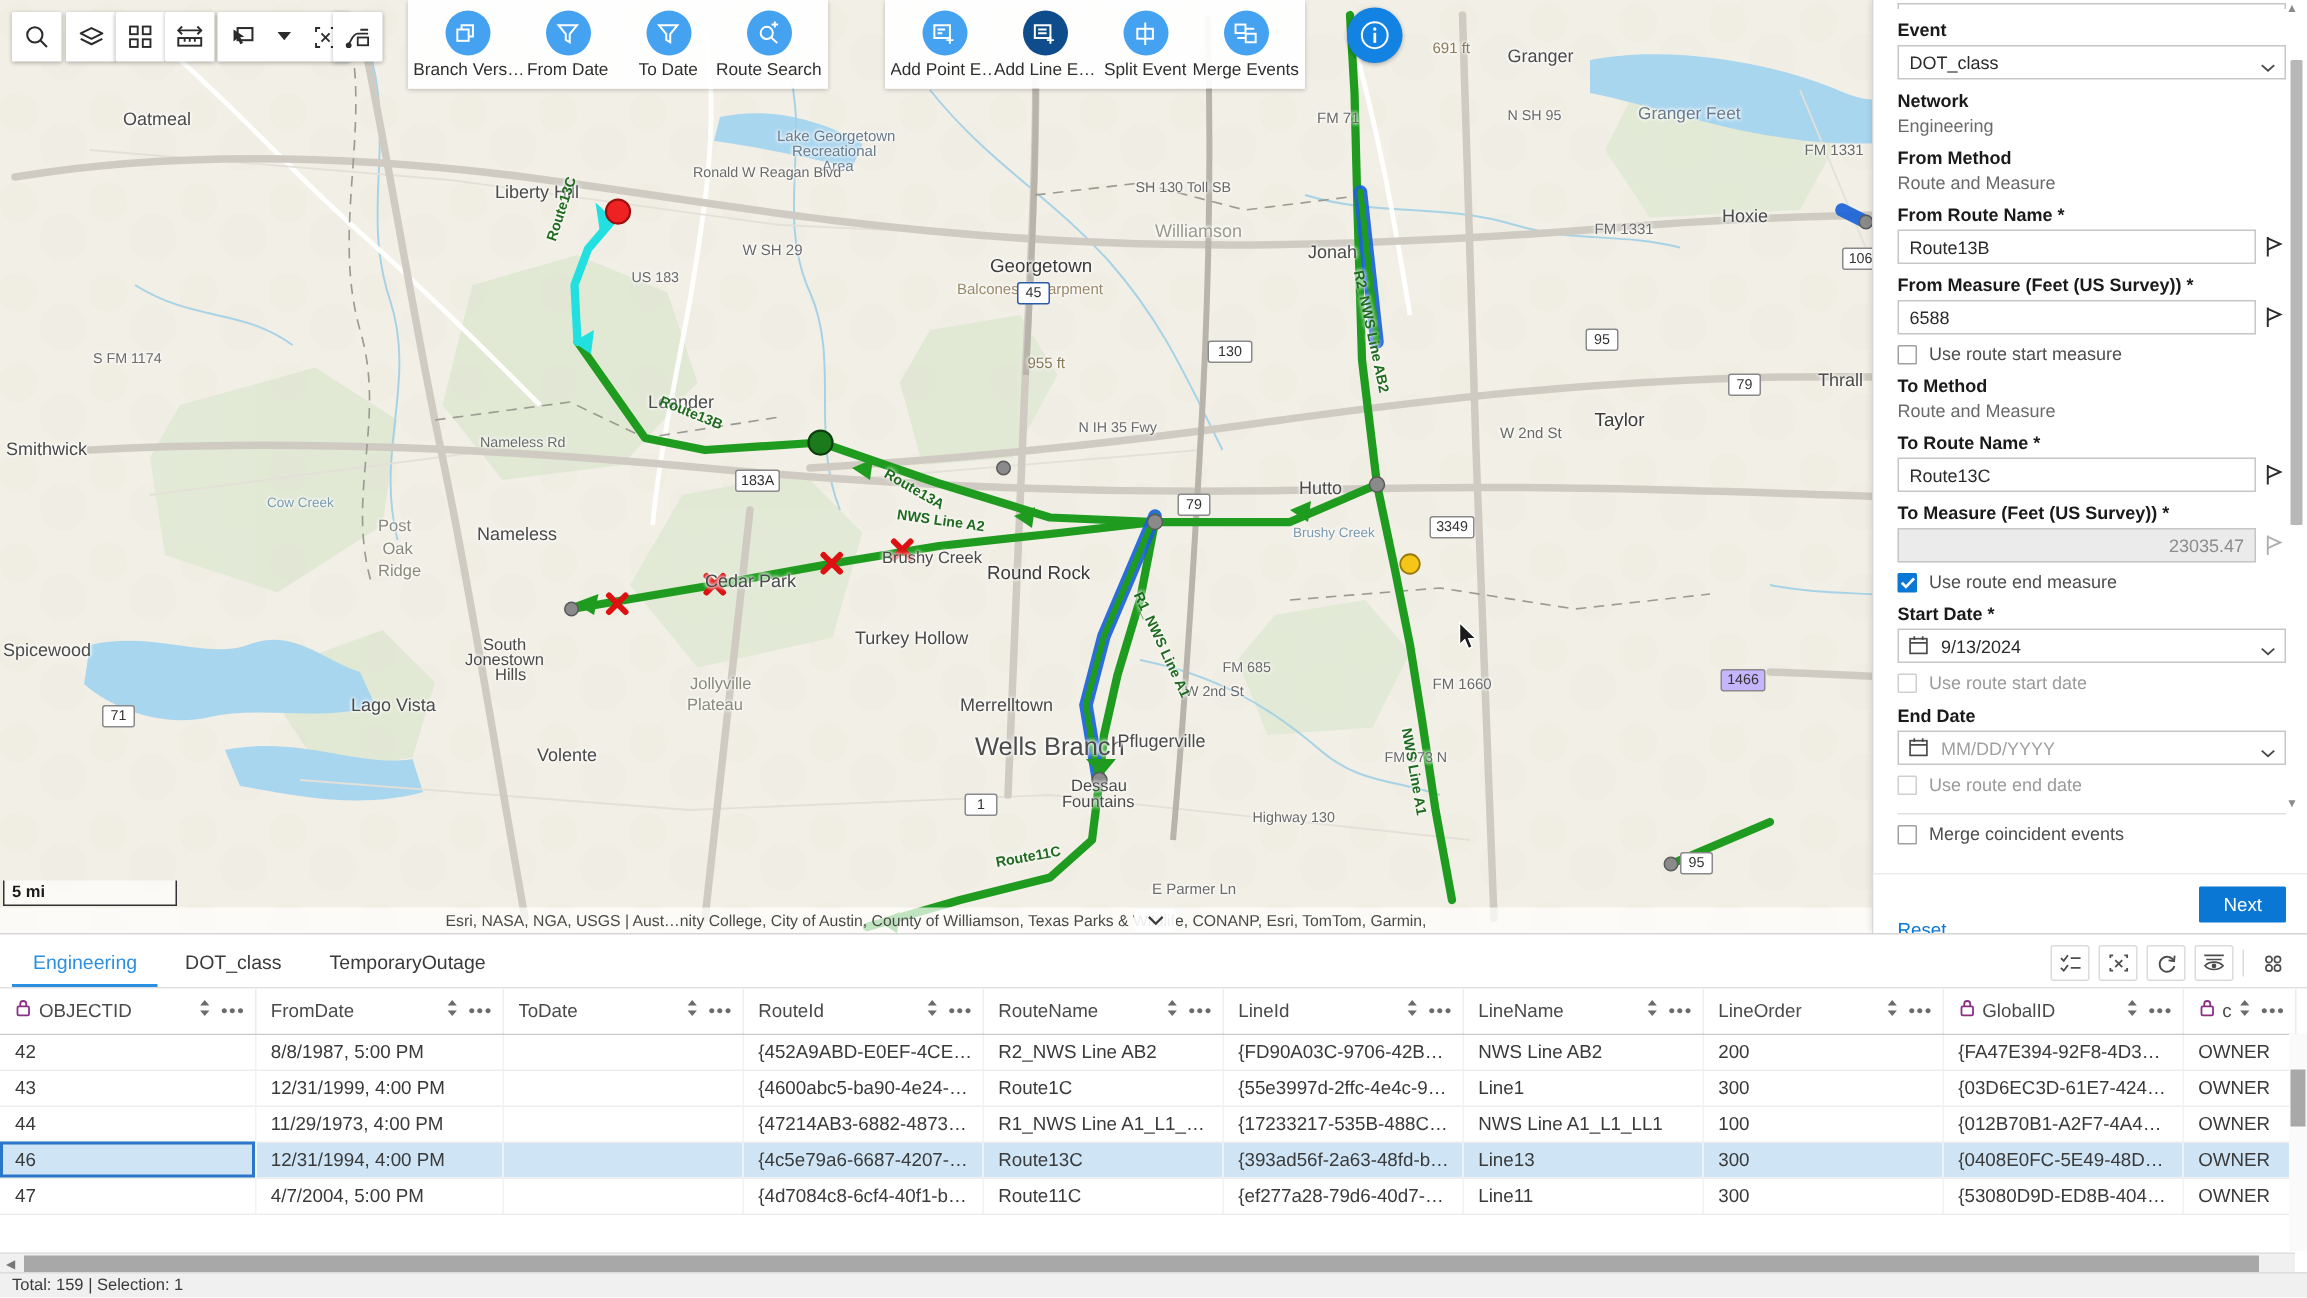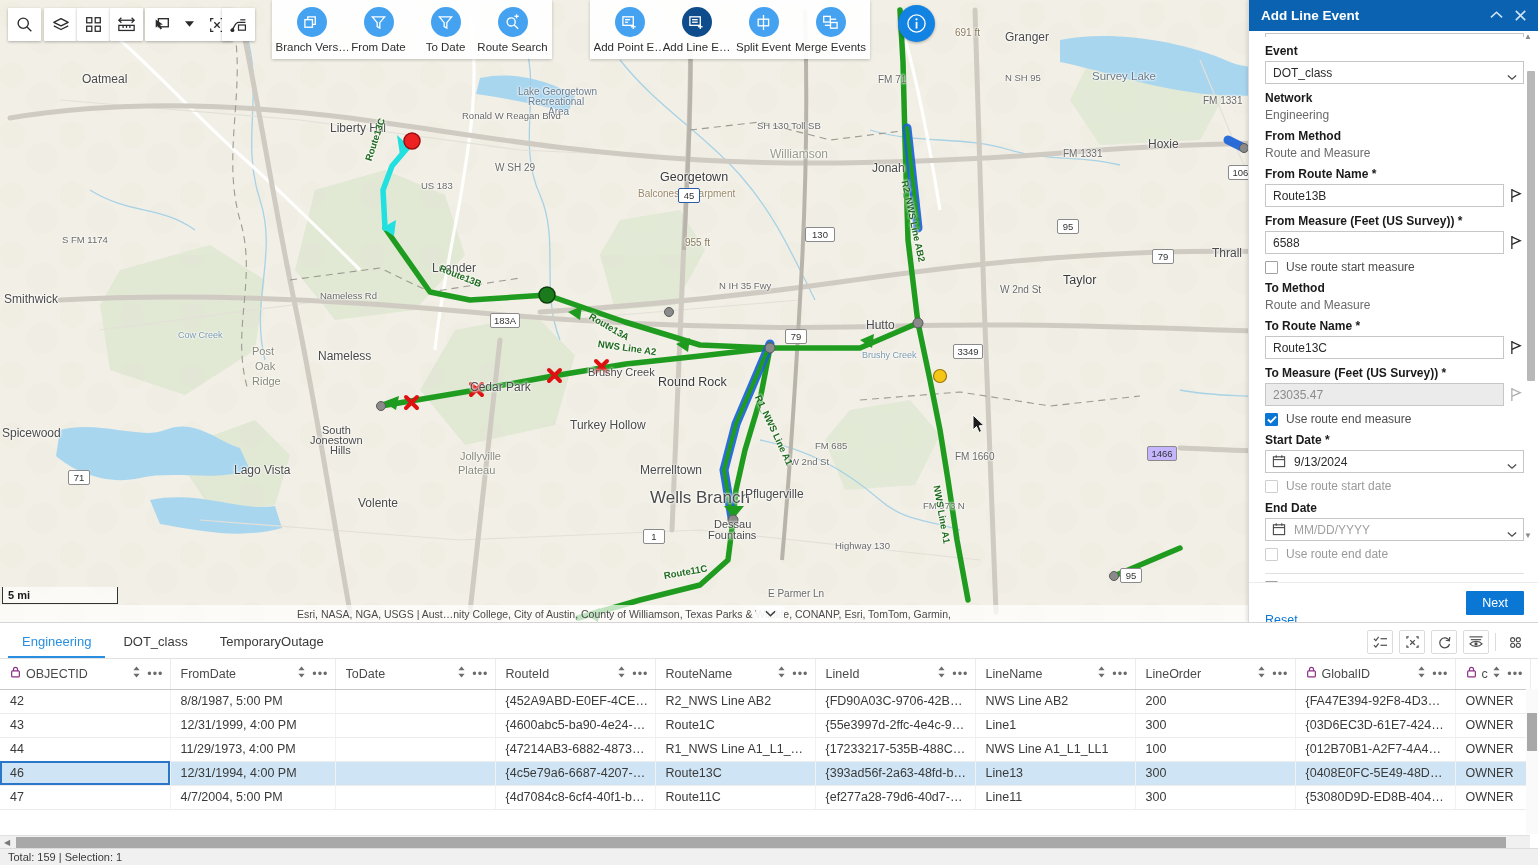--- a/index.html
+++ b/index.html
@@ -141,21 +141,21 @@
   }
   .sel-wrap { position: relative; }
   select.ctl, input.ctl {
     width: 100%; height: 23px;
     border: 1px solid #c6c6c6; background: #fff;
     font-size: 12px; color: #2b2b2b; padding: 0 22px 0 7px;
     font-family: "Liberation Sans", sans-serif;
     -webkit-appearance: none; appearance: none; border-radius: 0;
   }
   input.ctl { padding-right: 7px; }
-  input.ctl.disabled { background: #ebebeb; color: #8c8c8c; }
+  input.ctl.disabled { background: #ebebeb; color: #8c8c8c; text-align: right; }
   input.ctl::placeholder { color: #a0a0a0; }
   .chev {
     position: absolute; right: 7px; top: 6px; pointer-events: none;
     color: #4a4a4a;
   }
   .row-with-pick { display: flex; align-items: center; gap: 5px; }
   .row-with-pick .sel-wrap, .row-with-pick input { flex: 1; }
   .pick-icon { width: 15px; height: 20px; display:flex; align-items:center;
      justify-content:center; cursor: pointer; color: #2b2b2b; flex: 0 0 auto; }
   .pick-icon.dim { color: #b0b0b0; }
@@ -404,21 +404,21 @@
         <div style="position: absolute; left: 588px; top: 366px; font-size: 11px; color: rgb(74, 74, 74); white-space: nowrap; text-shadow: rgb(255, 255, 255) 0px 0px 3px, rgb(255, 255, 255) 0px 0px 3px, rgb(255, 255, 255) 0px 0px 2px;">Brushy Creek</div>
         <div style="position: absolute; left: 658px; top: 375px; font-size: 12.5px; color: rgb(58, 58, 58); white-space: nowrap; text-shadow: rgb(255, 255, 255) 0px 0px 3px, rgb(255, 255, 255) 0px 0px 3px, rgb(255, 255, 255) 0px 0px 2px;">Round Rock</div>
         <div style="position: absolute; left: 660px; top: 170px; font-size: 12.5px; color: rgb(58, 58, 58); white-space: nowrap; text-shadow: rgb(255, 255, 255) 0px 0px 3px, rgb(255, 255, 255) 0px 0px 3px, rgb(255, 255, 255) 0px 0px 2px;">Georgetown</div>
         <div style="position: absolute; left: 770px; top: 147px; font-size: 12px; color: rgb(154, 154, 138); white-space: nowrap; text-shadow: rgb(255, 255, 255) 0px 0px 3px, rgb(255, 255, 255) 0px 0px 3px, rgb(255, 255, 255) 0px 0px 2px;">Williamson</div>
         <div style="position: absolute; left: 872px; top: 161px; font-size: 12px; color: rgb(74, 74, 74); white-space: nowrap; text-shadow: rgb(255, 255, 255) 0px 0px 3px, rgb(255, 255, 255) 0px 0px 3px, rgb(255, 255, 255) 0px 0px 2px;">Jonah</div>
         <div style="position: absolute; left: 866px; top: 318px; font-size: 12px; color: rgb(74, 74, 74); white-space: nowrap; text-shadow: rgb(255, 255, 255) 0px 0px 3px, rgb(255, 255, 255) 0px 0px 3px, rgb(255, 255, 255) 0px 0px 2px;">Hutto</div>
         <div style="position: absolute; left: 1063px; top: 273px; font-size: 12.5px; color: rgb(58, 58, 58); white-space: nowrap; text-shadow: rgb(255, 255, 255) 0px 0px 3px, rgb(255, 255, 255) 0px 0px 3px, rgb(255, 255, 255) 0px 0px 2px;">Taylor</div>
         <div style="position: absolute; left: 1212px; top: 246px; font-size: 12px; color: rgb(74, 74, 74); white-space: nowrap; text-shadow: rgb(255, 255, 255) 0px 0px 3px, rgb(255, 255, 255) 0px 0px 3px, rgb(255, 255, 255) 0px 0px 2px;">Thrall</div>
         <div style="position: absolute; left: 1148px; top: 137px; font-size: 12px; color: rgb(74, 74, 74); white-space: nowrap; text-shadow: rgb(255, 255, 255) 0px 0px 3px, rgb(255, 255, 255) 0px 0px 3px, rgb(255, 255, 255) 0px 0px 2px;">Hoxie</div>
         <div style="position: absolute; left: 1005px; top: 30px; font-size: 12px; color: rgb(74, 74, 74); white-space: nowrap; text-shadow: rgb(255, 255, 255) 0px 0px 3px, rgb(255, 255, 255) 0px 0px 3px, rgb(255, 255, 255) 0px 0px 2px;">Granger</div>
-        <div style="position: absolute; left: 1092px; top: 70px; font-size: 11.5px; color: rgb(106, 122, 138); white-space: nowrap; text-shadow: rgb(255, 255, 255) 0px 0px 3px, rgb(255, 255, 255) 0px 0px 3px, rgb(255, 255, 255) 0px 0px 2px;">Survey Lake</div>
+        <div style="position: absolute; left: 1092px; top: 70px; font-size: 11.5px; color: rgb(106, 122, 138); white-space: nowrap; text-shadow: rgb(255, 255, 255) 0px 0px 3px, rgb(255, 255, 255) 0px 0px 3px, rgb(255, 255, 255) 0px 0px 2px;">Granger Feet</div>
         <div style="position: absolute; left: 570px; top: 418px; font-size: 12px; color: rgb(74, 74, 74); white-space: nowrap; text-shadow: rgb(255, 255, 255) 0px 0px 3px, rgb(255, 255, 255) 0px 0px 3px, rgb(255, 255, 255) 0px 0px 2px;">Turkey Hollow</div>
         <div style="position: absolute; left: 640px; top: 463px; font-size: 12px; color: rgb(74, 74, 74); white-space: nowrap; text-shadow: rgb(255, 255, 255) 0px 0px 3px, rgb(255, 255, 255) 0px 0px 3px, rgb(255, 255, 255) 0px 0px 2px;">Merrelltown</div>
         <div style="position: absolute; left: 650px; top: 488px; font-size: 17px; color: rgb(74, 74, 74); white-space: nowrap; text-shadow: rgb(255, 255, 255) 0px 0px 3px, rgb(255, 255, 255) 0px 0px 3px, rgb(255, 255, 255) 0px 0px 2px;">Wells Branch</div>
         <div style="position: absolute; left: 745px; top: 487px; font-size: 12px; color: rgb(74, 74, 74); white-space: nowrap; text-shadow: rgb(255, 255, 255) 0px 0px 3px, rgb(255, 255, 255) 0px 0px 3px, rgb(255, 255, 255) 0px 0px 2px;">Pflugerville</div>
         <div style="position: absolute; left: 714px; top: 518px; font-size: 11px; color: rgb(74, 74, 74); white-space: nowrap; text-shadow: rgb(255, 255, 255) 0px 0px 3px, rgb(255, 255, 255) 0px 0px 3px, rgb(255, 255, 255) 0px 0px 2px;">Dessau</div>
         <div style="position: absolute; left: 708px; top: 529px; font-size: 11px; color: rgb(74, 74, 74); white-space: nowrap; text-shadow: rgb(255, 255, 255) 0px 0px 3px, rgb(255, 255, 255) 0px 0px 3px, rgb(255, 255, 255) 0px 0px 2px;">Fountains</div>
         <div style="position: absolute; left: 234px; top: 463px; font-size: 12px; color: rgb(74, 74, 74); white-space: nowrap; text-shadow: rgb(255, 255, 255) 0px 0px 3px, rgb(255, 255, 255) 0px 0px 3px, rgb(255, 255, 255) 0px 0px 2px;">Lago Vista</div>
         <div style="position: absolute; left: 358px; top: 496px; font-size: 12px; color: rgb(74, 74, 74); white-space: nowrap; text-shadow: rgb(255, 255, 255) 0px 0px 3px, rgb(255, 255, 255) 0px 0px 3px, rgb(255, 255, 255) 0px 0px 2px;">Volente</div>
         <div style="position: absolute; left: 2px; top: 426px; font-size: 12px; color: rgb(74, 74, 74); white-space: nowrap; text-shadow: rgb(255, 255, 255) 0px 0px 3px, rgb(255, 255, 255) 0px 0px 3px, rgb(255, 255, 255) 0px 0px 2px;">Spicewood</div>
         <div style="position: absolute; left: 322px; top: 424px; font-size: 11px; color: rgb(74, 74, 74); white-space: nowrap; text-shadow: rgb(255, 255, 255) 0px 0px 3px, rgb(255, 255, 255) 0px 0px 3px, rgb(255, 255, 255) 0px 0px 2px;">South</div>
@@ -653,34 +653,20 @@
     </div>
     <div id="attribution">Esri, NASA, NGA, USGS | Aust…nity College, City of Austin, County of Williamson, Texas Parks &amp; Wildlife, CONANP, Esri, TomTom, Garmin,</div>
     <div id="attr-expand">
       <svg width="11" height="8" viewBox="0 0 12 8" fill="none" stroke="#3a3a3a" stroke-width="1.6">
           <polyline points="1,1 6,6 11,1"></polyline>
         </svg>
     </div>
   </div>
 
   <div id="panel">
-    <div id="panel-header">
-      <div id="panel-title">Add Line Event</div>
-      <div class="panel-hdr-btn">
-        <svg width="15" height="13" viewBox="0 0 16 14" fill="none" stroke="currentColor" stroke-width="1.7">
-            <polyline points="2,9 8,3.5 14,9"></polyline>
-          </svg>
-      </div>
-      <div class="panel-hdr-btn">
-        <svg width="15" height="15" viewBox="0 0 16 16" fill="none" stroke="currentColor" stroke-width="1.7">
-            <line x1="3" y1="3" x2="13" y2="13"></line>
-            <line x1="13" y1="3" x2="3" y2="13"></line>
-          </svg>
-      </div>
-    </div>
 
     <div id="panel-body">
 
       <div style="border:1px solid #c6c6c6;border-bottom:none;height:4px;margin-top:0;"></div>
 
       <div class="field-label">Event</div>
       <div class="sel-wrap">
         <select class="ctl" id="event-select"><option value="DOT_class">DOT_class</option><option value="TemporaryOutage">TemporaryOutage</option></select>
         <span class="chev">
           <svg width="10" height="7" viewBox="0 0 12 8" fill="none" stroke="currentColor" stroke-width="1.5">

